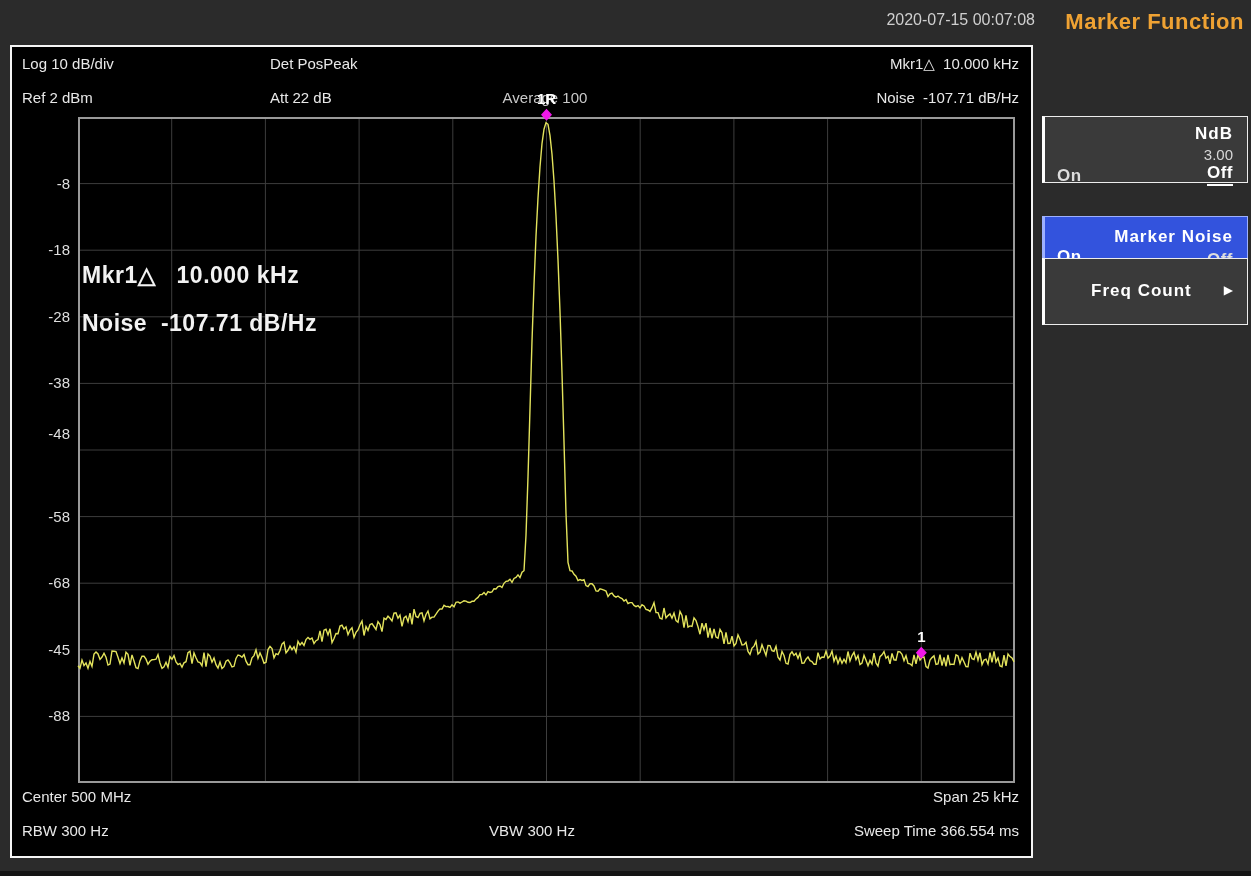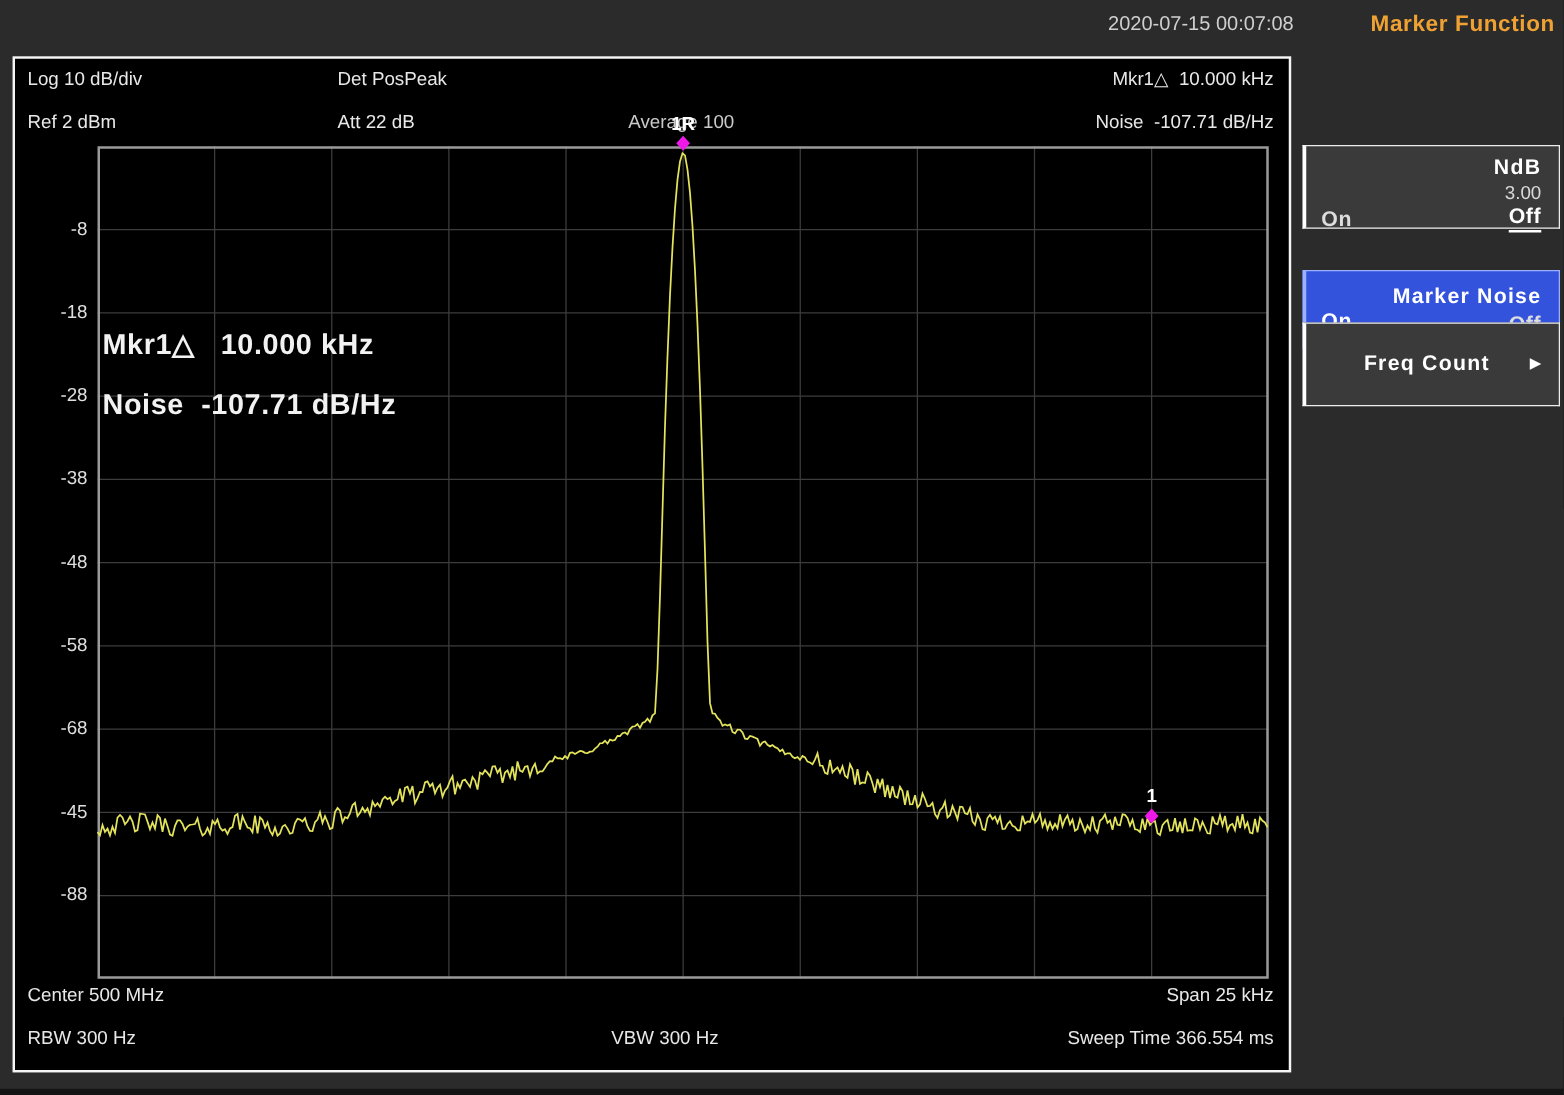--- a/index.html
+++ b/index.html
@@ -4,21 +4,21 @@
 <style>
   html,body{margin:0;padding:0;background:#1a1a1a;}
   .screen{position:relative;width:1251px;height:876px;background:#2b2b2b;overflow:hidden;
           font-family:"Liberation Sans",sans-serif;color:#e5e5e5;}
   .pre{white-space:pre;}
 
   
   .datetime{position:absolute;top:11px;left:855px;width:180px;text-align:right;
             font-size:16px;color:#cfcfcf;}
   .menu-title{position:absolute;top:9px;left:1042px;width:202px;text-align:right;
-              font-size:18px;font-weight:bold;letter-spacing:0.5px;}
+              font-size:22px;font-weight:bold;letter-spacing:0.5px;}
 
   
   .display{position:absolute;left:10px;top:45px;width:1023px;height:813px;
            background:#000;border:2px solid #f5f5f5;box-sizing:border-box;}
   .ann{position:absolute;font-size:15px;color:#e8e8e8;line-height:18px;}
   .dim{color:#c9c9c9;}
   .plot-wrap{position:absolute;left:66px;top:70px;width:937px;height:772px;}
   svg{overflow:visible;display:block;}
   .ylabels{position:absolute;left:0;top:70px;width:58px;height:666px;}
   .ytick{position:absolute;right:0;width:58px;text-align:right;font-size:15px;color:#dedede;}
@@ -60,21 +60,21 @@
     <div class="ann" style="left:10px;top:42px;">Ref 2 dBm</div>
     <div class="ann" style="left:258px;top:42px;">Att 22 dB</div>
     <div class="ann dim" style="left:443px;top:42px;width:180px;text-align:center;">Average 100</div>
     <div class="ann pre" style="right:12px;top:42px;text-align:right;">Noise  -107.71 dB/Hz</div>
 
     <div class="ylabels" id="ylabels">
         <div class="ytick" style="top: 57.6px;">-8</div>
         <div class="ytick" style="top: 124.2px;">-18</div>
         <div class="ytick" style="top: 190.8px;">-28</div>
         <div class="ytick" style="top: 257.4px;">-38</div>
-        <div class="ytick" style="top: 324px;">-48</div>
+        <div class="ytick" style="top: 308px;">-48</div>
         <div class="ytick" style="top: 390.6px;">-58</div>
         <div class="ytick" style="top: 457.2px;">-68</div>
         <div class="ytick" style="top: 523.8px;">-45</div>
         <div class="ytick" style="top: 590.4px;">-88</div>
       </div>
 
     <div class="plot-wrap">
       <svg id="plot-svg" width="937" height="666">
           <line x1="93.7" y1="0" x2="93.7" y2="666" stroke="#3d3d3d" stroke-width="1"></line>
           <line x1="187.4" y1="0" x2="187.4" y2="666" stroke="#3d3d3d" stroke-width="1"></line>

